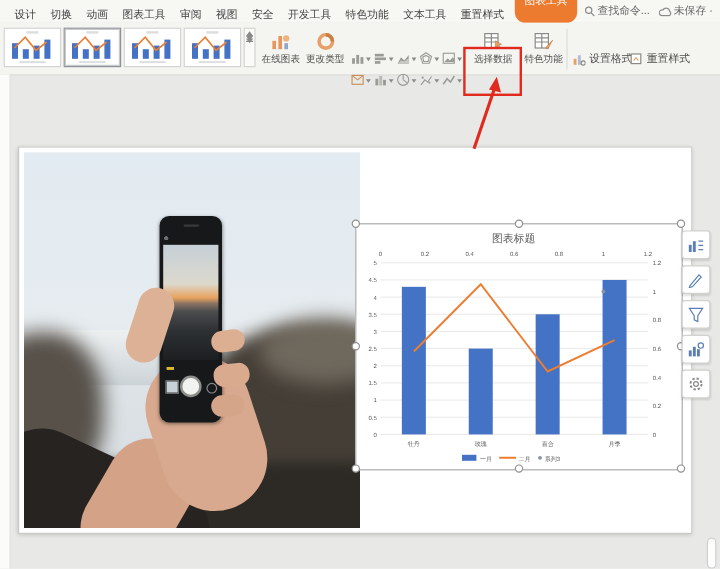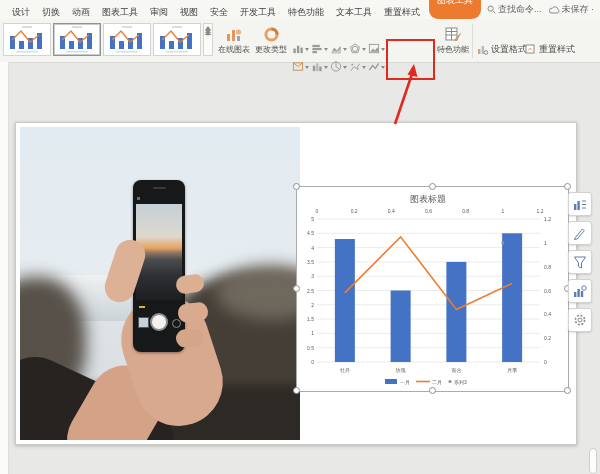--- a/index.html
+++ b/index.html
@@ -243,20 +243,30 @@
         <i class="caret"></i>
       </div>
       <div class="typegrid-cell" style="left: 368px; top: 42px;">
         <svg width="12" height="12" viewBox="0 0 12 13">
           <path d="M1 10 4.5 5l3 3L11 2.5" fill="none" stroke="#9a9a96" stroke-width="1.4"></path>
         </svg>
         <i class="caret"></i>
       </div>
     </div>
 
+  <div class="vbtn" style="left:390px;width:42px">
+    <svg width="17" height="15" viewBox="0 0 17 15">
+      <rect x="1" y="1" width="11" height="12" fill="#fff" stroke="#8a8a86"></rect>
+      <line x1="1" y1="4.5" x2="12" y2="4.5" stroke="#8a8a86"></line>
+        <line x1="1" y1="8" x2="12" y2="8" stroke="#8a8a86"></line>
+      <line x1="6.5" y1="1" x2="6.5" y2="13" stroke="#8a8a86"></line>
+      <path d="M10 7l5 3-2.2.5 1 2.4-1.6.7-1-2.5L9.7 13z" fill="#e8a06a" stroke="#b97c3e" stroke-width=".5"></path>
+    </svg>
+    <span>选择数据</span>
+  </div>
   <div class="redbox"></div>
 
   <div class="vbtn" style="left:436px;width:34px">
     <svg width="17" height="15" viewBox="0 0 17 15">
       <rect x="1" y="1" width="11" height="12" fill="#fff" stroke="#8a8a86"></rect>
       <line x1="1" y1="4.5" x2="12" y2="4.5" stroke="#8a8a86"></line>
         <line x1="1" y1="8" x2="12" y2="8" stroke="#8a8a86"></line>
       <line x1="6.5" y1="1" x2="6.5" y2="13" stroke="#8a8a86"></line>
       <path d="M15.5 6.5 12 13l-1.8.8.3-2z" fill="#e8a06a" stroke="#b97c3e" stroke-width=".5"></path>
     </svg>

